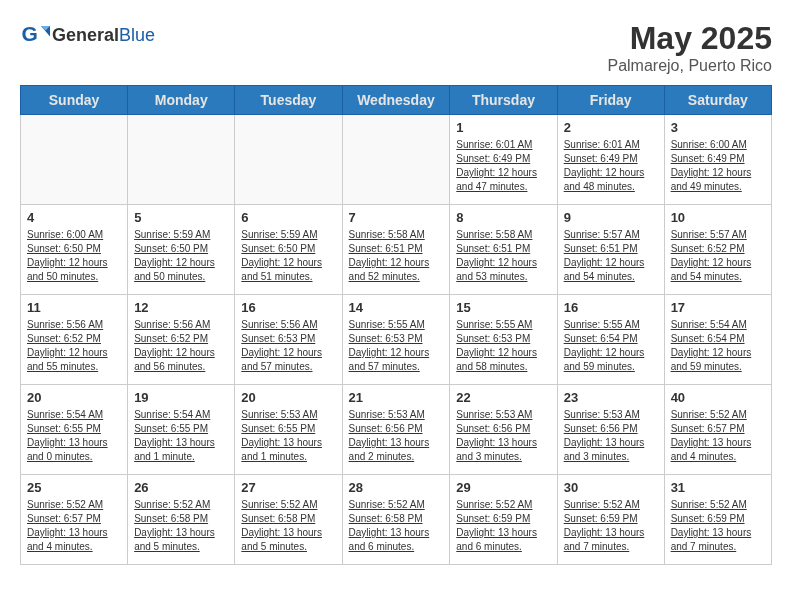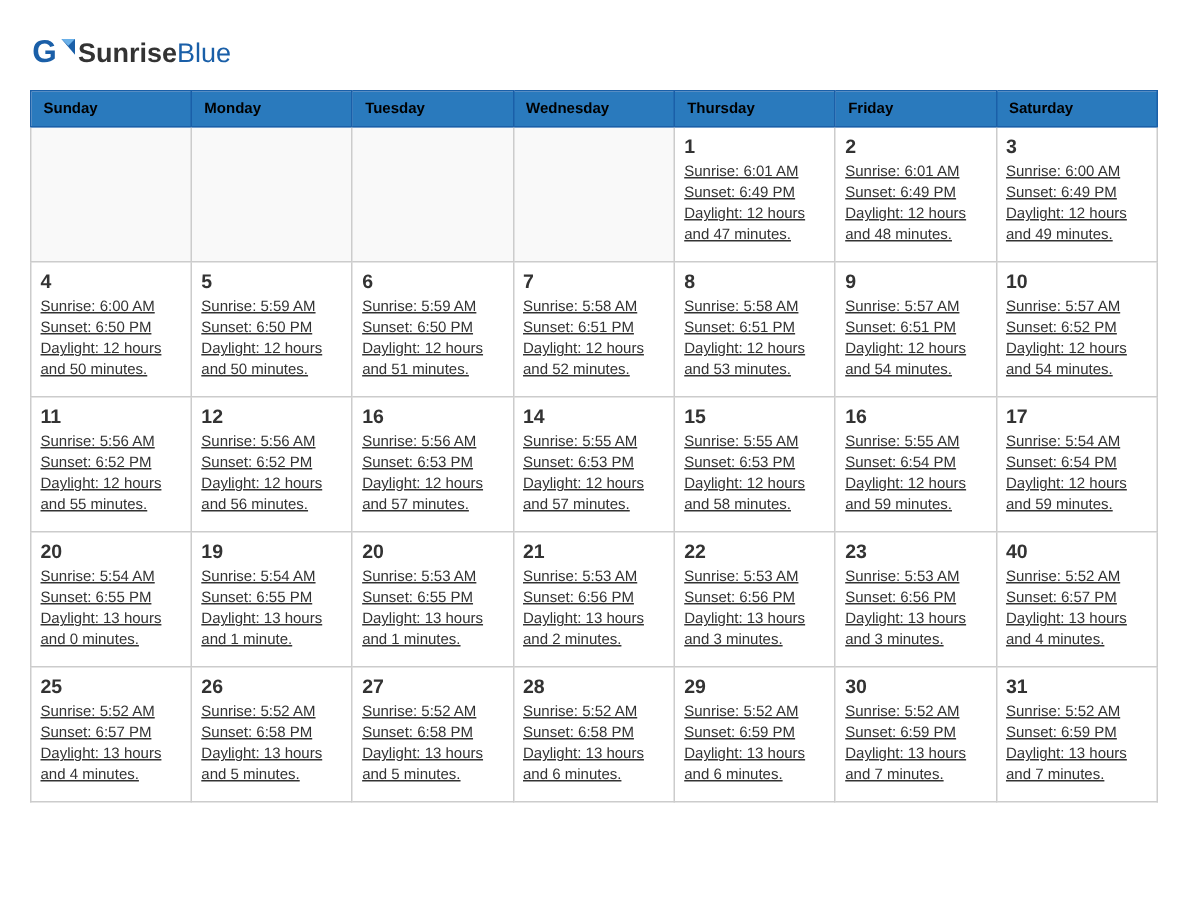--- a/index.html
+++ b/index.html
@@ -37,24 +37,24 @@
       font-size: 16px;
       color: #555;
     }
     .calendar {
       width: 100%;
       border-collapse: collapse;
       border: 1px solid #ccc;
     }
     .calendar th {
       background: #2a7abd;
-      color: #000000;
-      text-align: left;
+      color: #e5e5e5;
+      text-align: center;
       padding: 6px 8px;
-      font-size: 10px;
+      font-size: 14px;
       border: 1px solid #1a5fa8;
     }
     .calendar td {
       vertical-align: top;
       border: 1px solid #ccc;
       padding: 5px 6px;
       width: 108px;
       min-height: 90px;
       font-size: 10.5px;
       color: #333;
@@ -84,23 +84,27 @@
 
 <div class="header">
   <div class="logo">
     <svg class="logo-icon" viewBox="0 0 40 40">
       <text x="2" y="28" font-size="28" fill="#1a5fa8" font-family="Arial" font-weight="bold">G</text>
       <polygon points="28,8 40,8 40,22" fill="#1a5fa8"></polygon>
       <polygon points="28,8 40,8 34,14" fill="#6ab0e8"></polygon>
     </svg>
     <div>
       <div>
-        <span style="color:#333;font-size:18px;font-weight:bold;">Sunrise</span><span style="color:#1a5fa8;font-size:18px;font-weight:normal;">Blue</span>
+        <span style="color:#333;font-size:18px;font-weight:bold;">General</span><span style="color:#1a5fa8;font-size:18px;font-weight:normal;">Blue</span>
       </div>
     </div>
+  </div>
+  <div class="title-block">
+    <div class="month-title">May 2025</div>
+    <div class="location-title">Palmarejo, Puerto Rico</div>
   </div>
 </div>
 
 <table class="calendar">
   <thead>
     <tr>
     <th>Sunday</th>
         <th>Monday</th>
         <th>Tuesday</th>
         <th>Wednesday</th>

